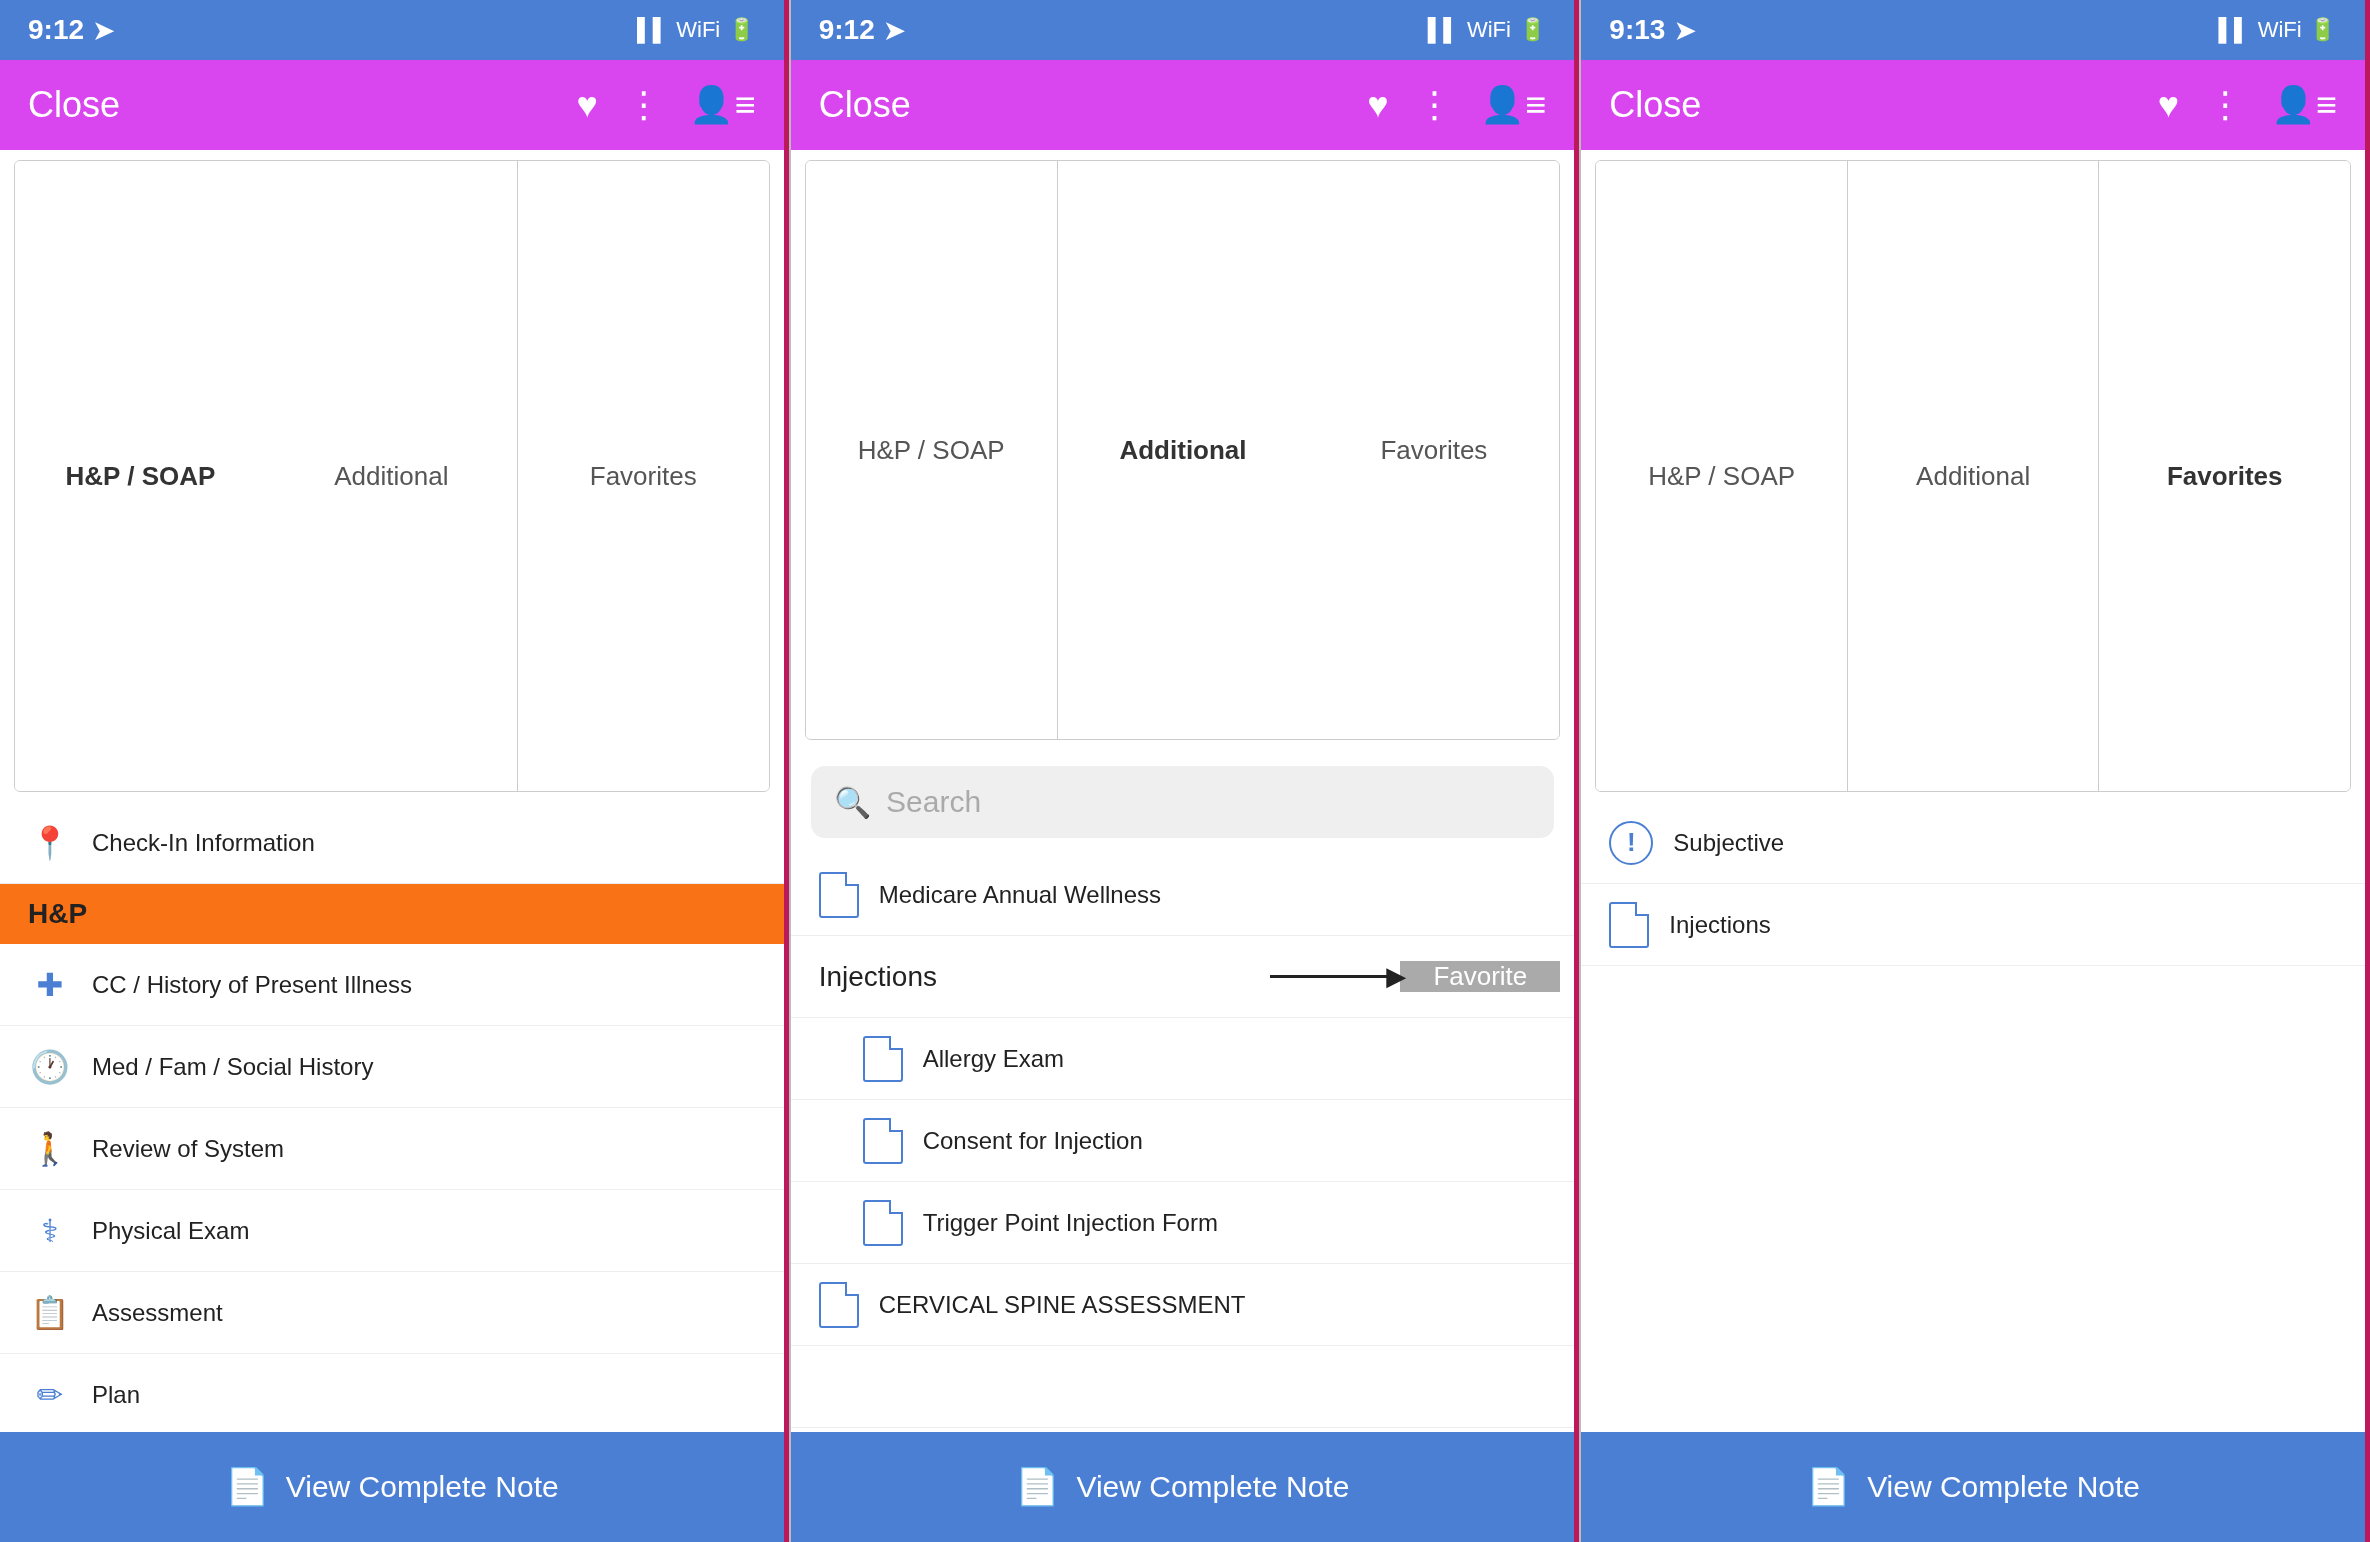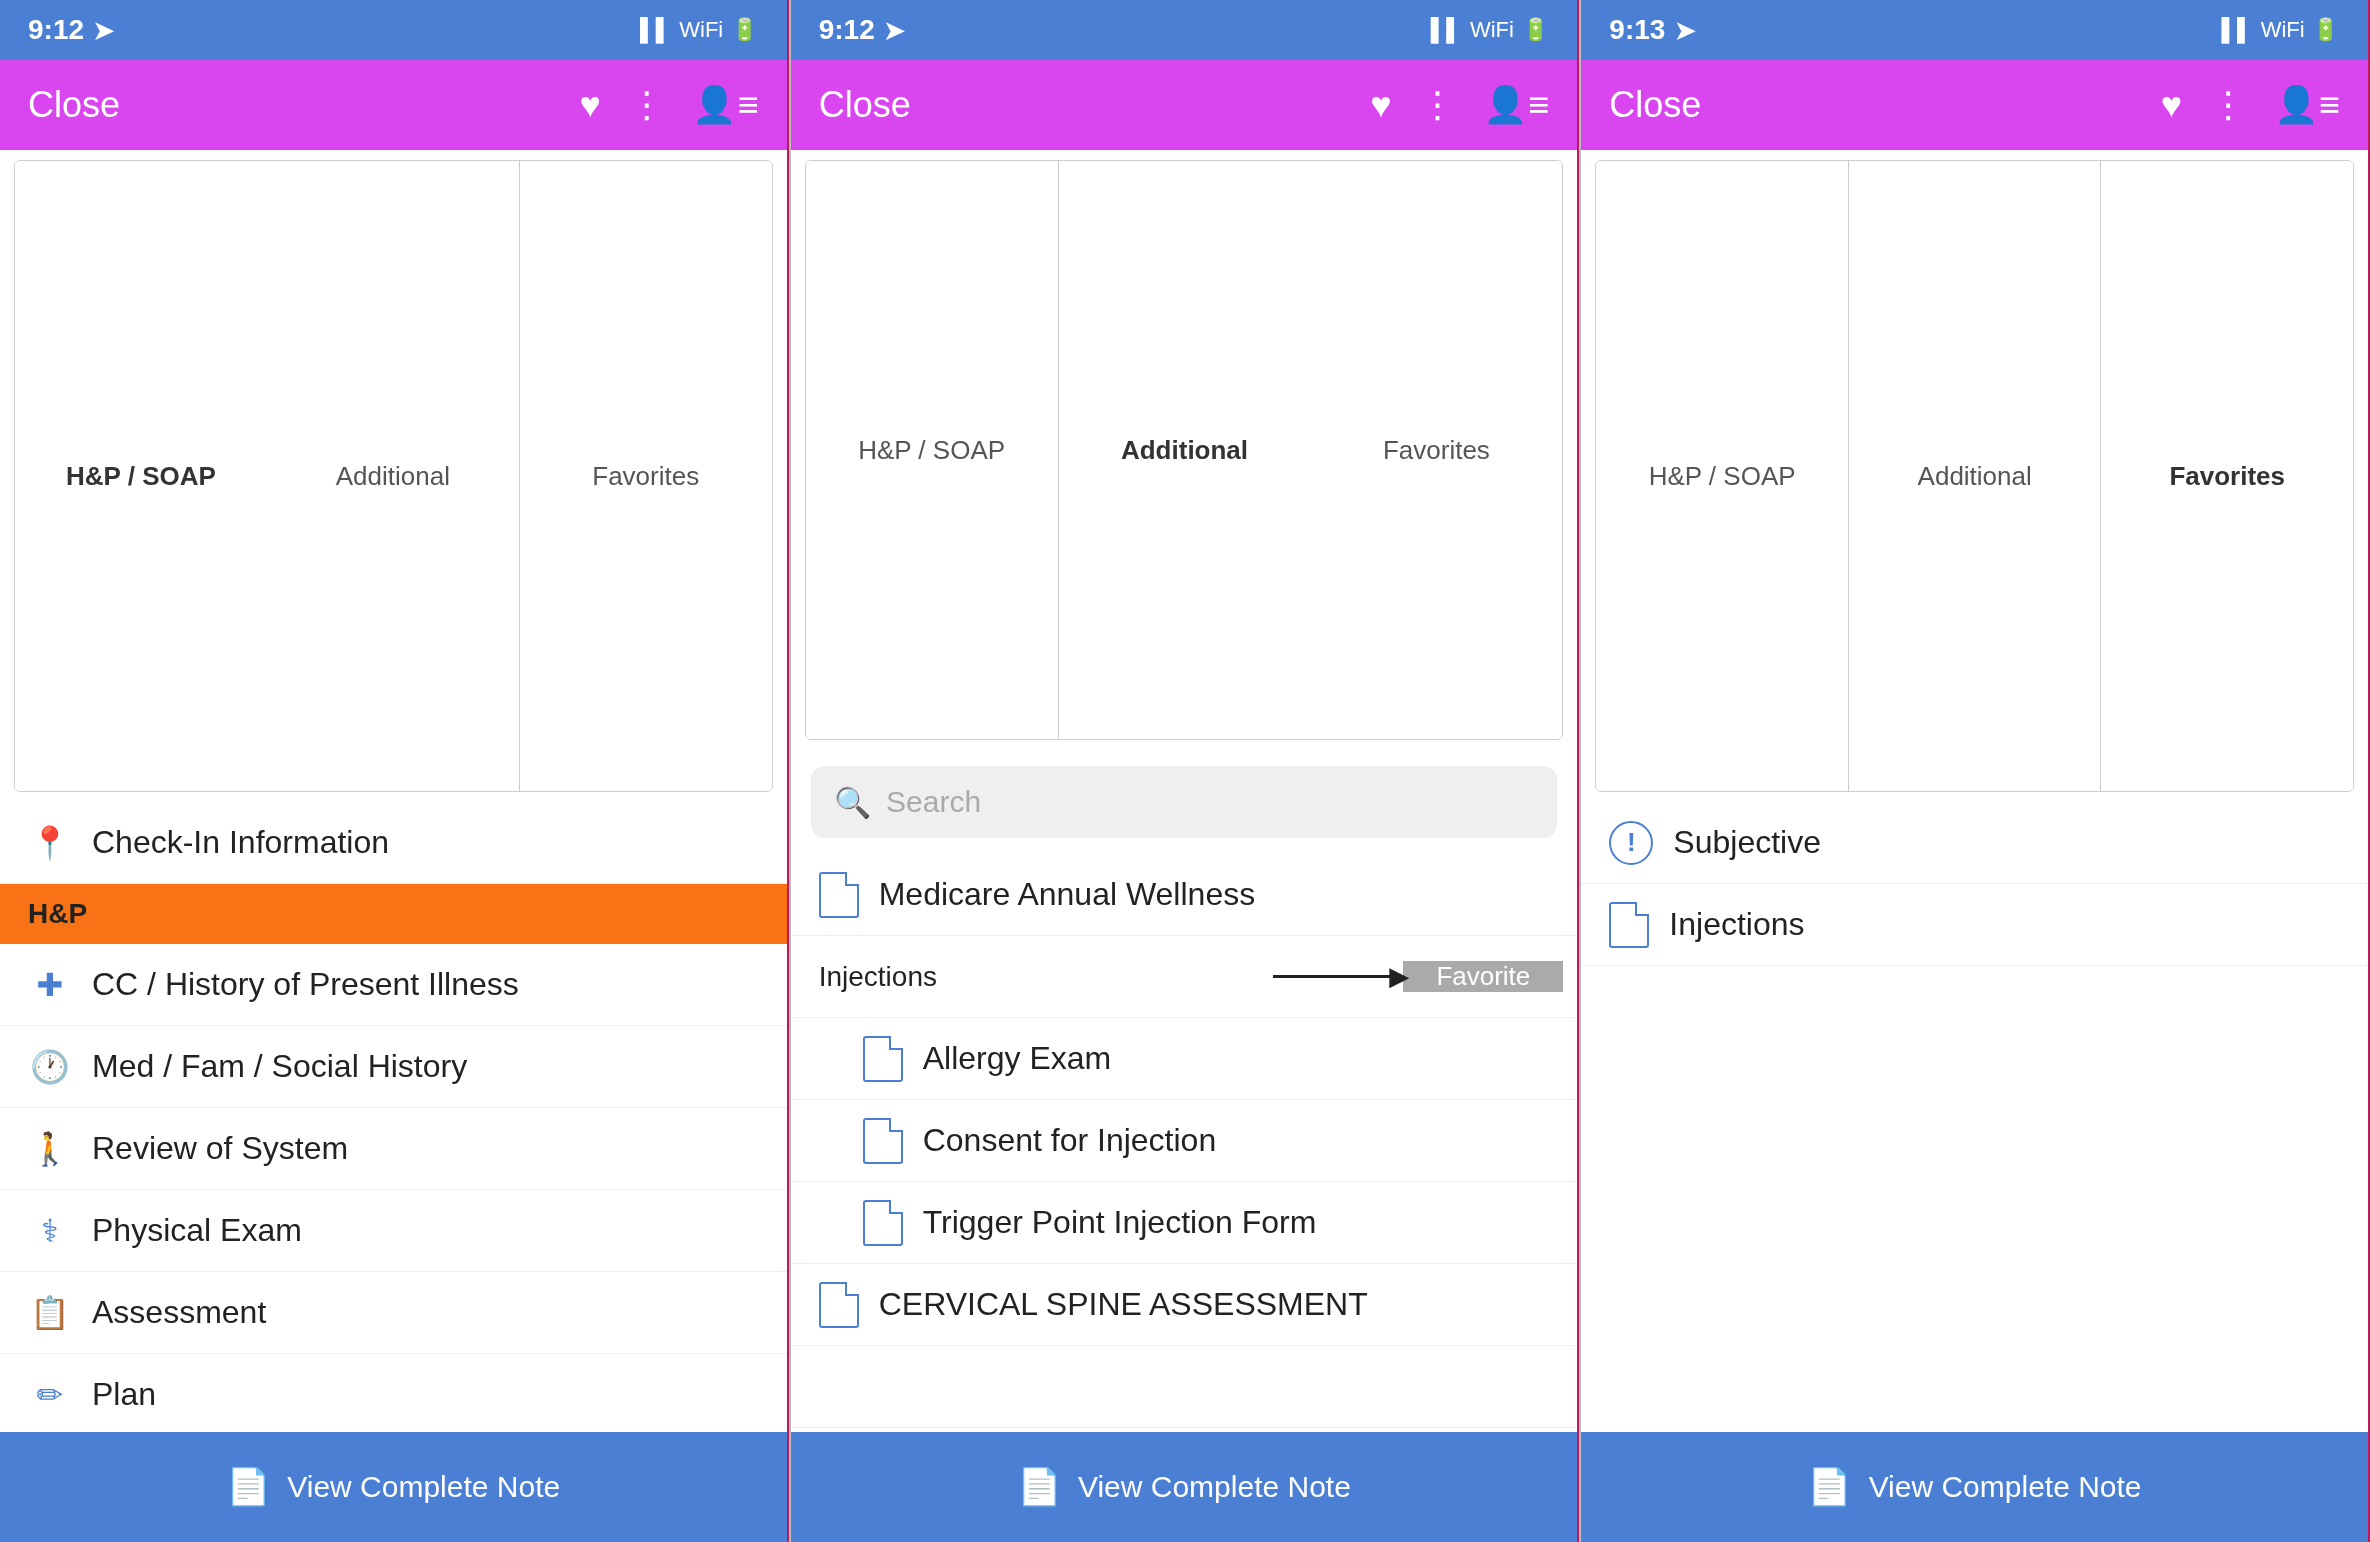--- a/index.html
+++ b/index.html
@@ -13,21 +13,21 @@
       overflow: hidden;
     }
 
     
     .panel {
       width: 790px;
       height: 1542px;
       display: flex;
       flex-direction: column;
       background: #fff;
-      border-right: 2px solid #be185d;
+      border-right: 5px solid #be185d;
       position: relative;
     }
 
     
     .status-bar {
       height: 60px;
       background: #4a7fd4;
       display: flex;
       align-items: center;
       justify-content: space-between;
@@ -115,21 +115,21 @@
       width: 44px;
       height: 44px;
       display: flex;
       align-items: center;
       justify-content: center;
       color: #4a7fd4;
       font-size: 32px;
       flex-shrink: 0;
     }
     .list-item-text {
-      font-size: 32px;
+      font-size: 24px;
       color: #222;
       text-align: center;
     }
 
     
     .section-header {
       background: #f97316;
       padding: 10px 28px;
       font-size: 28px;
       font-weight: 600;

